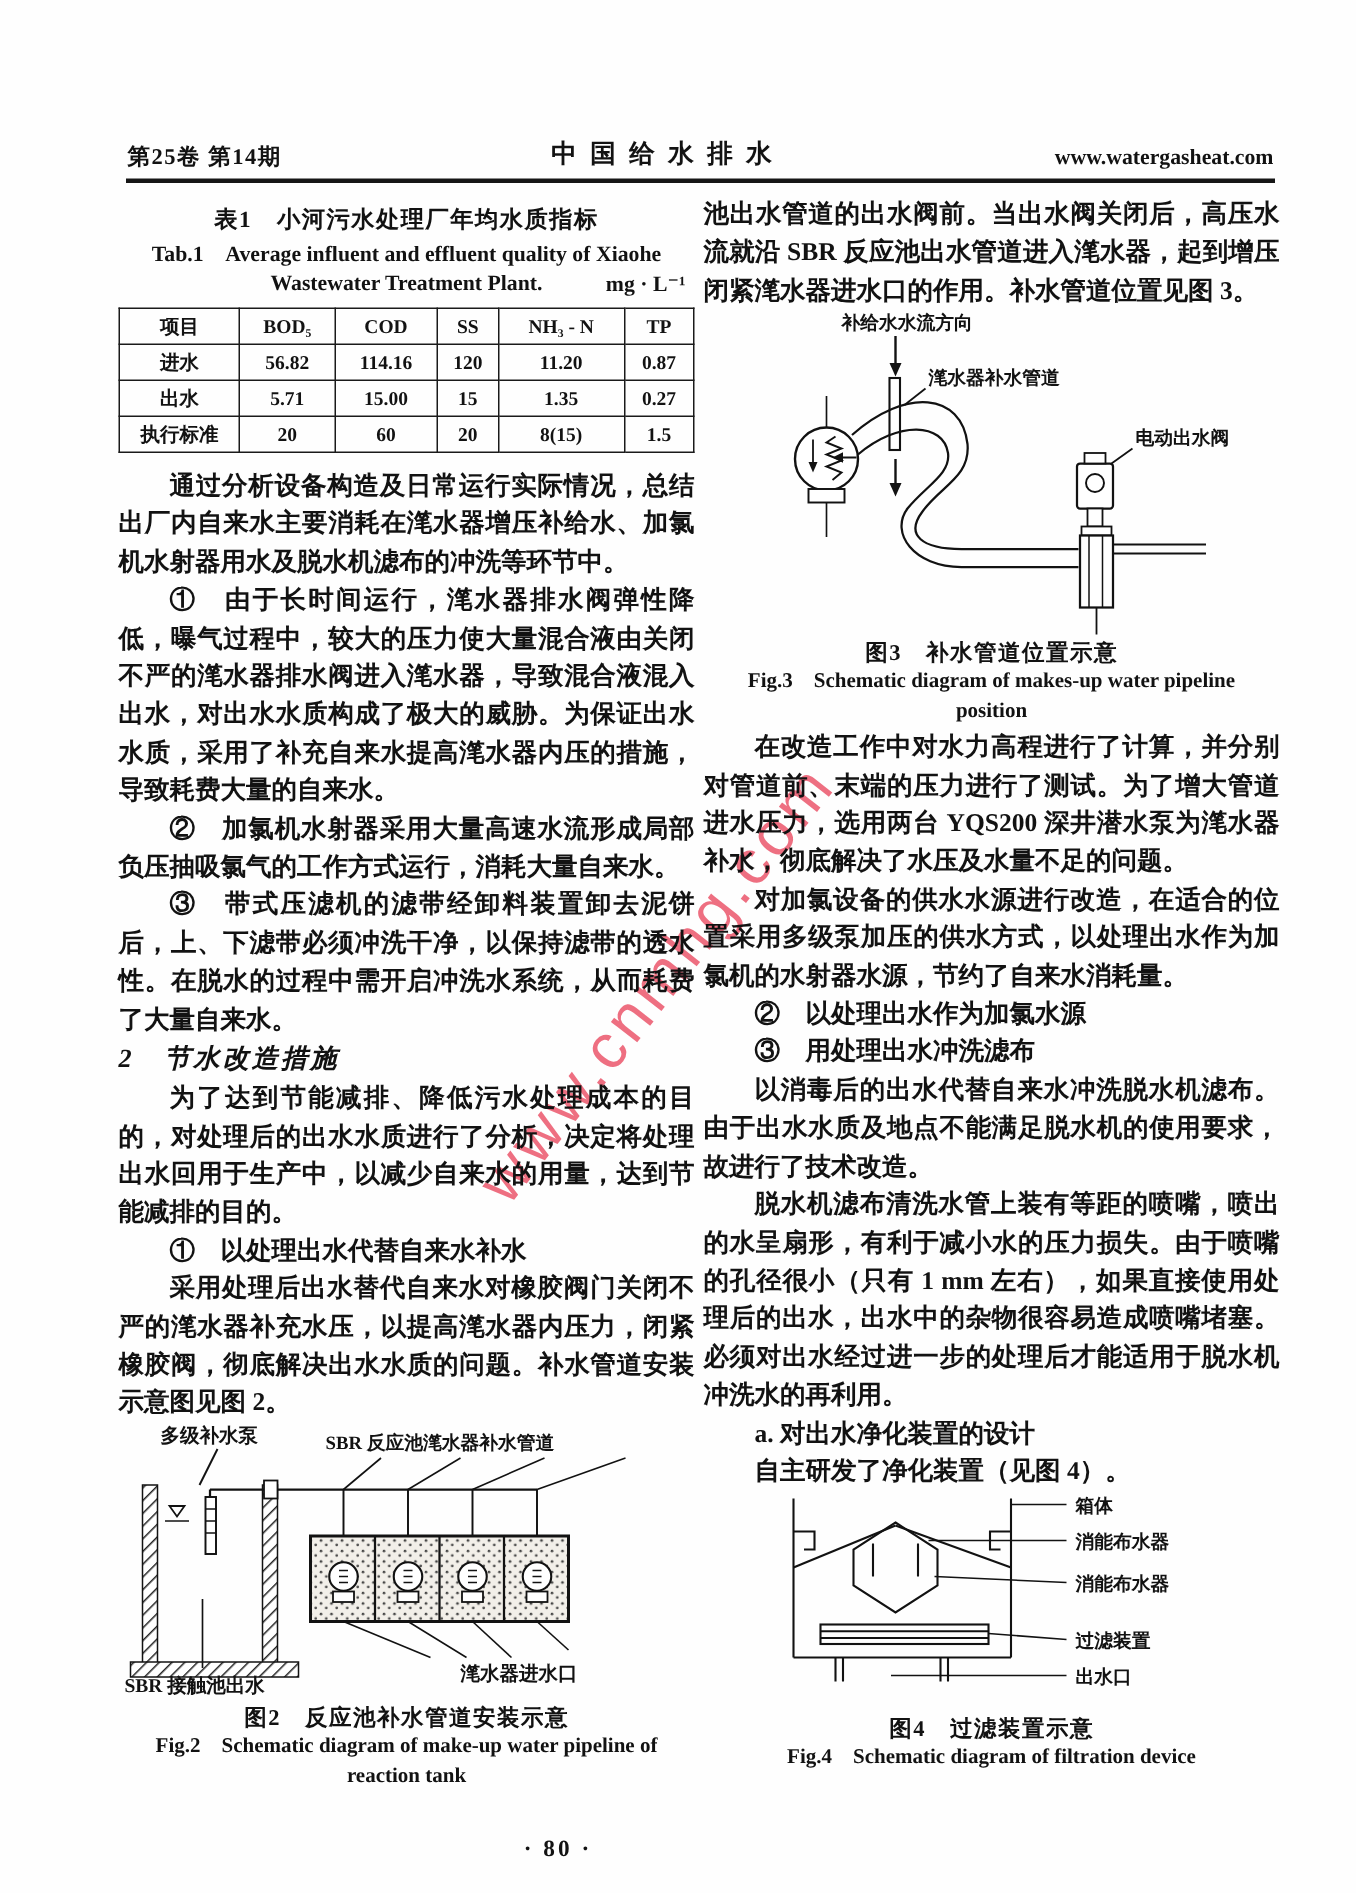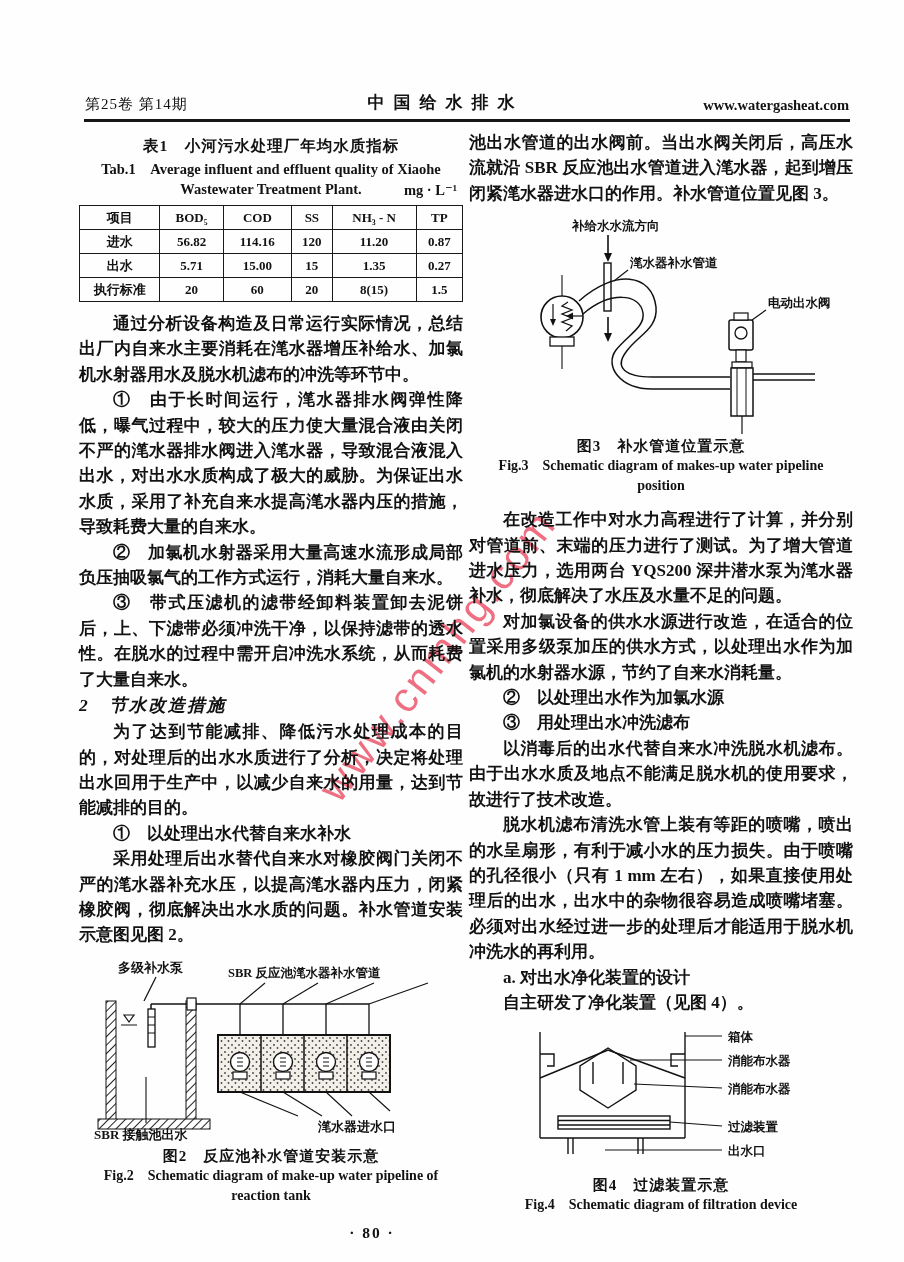--- a/index.html
+++ b/index.html
@@ -5,21 +5,21 @@
   * { margin:0; padding:0; box-sizing:border-box; }
   html,body { background:#ffffff; }
   .page {
     position:relative; width:904px; height:1262px; margin:0 auto;
     background:#fefefe; overflow:hidden; color:#121212;
     font-family:"Liberation Serif","DejaVu Serif",serif;
   }
   
   .hdr { position:absolute; left:85px; top:88px; width:764px; height:26px;
          display:flex; justify-content:space-between; align-items:flex-end; }
-  .hdr .issue { font-size:15px; font-weight:400; letter-spacing:1px; }
+  .hdr .issue { font-size:15px; font-weight:700; letter-spacing:1px; }
   .hdr .journal { font-size:17px; font-weight:700; letter-spacing:9px; }
   .hdr .site { font-size:14.5px; font-weight:700; }
   .hdr-rule { position:absolute; left:84px; top:119px; width:766px; height:3px; background:#161616; }
   
   .col { position:absolute; width:384px; }
   .col-left  { left:79px;  top:136px; }
   .col-right { left:469px; top:130px; }
   .body-text p { font-size:17px; line-height:25.4px; text-indent:2em;
                  text-align:justify; font-weight:600; }
   .section-heading { font-size:17.5px; font-weight:700; line-height:27px;
@@ -27,21 +27,21 @@
   
   .tbl-title-cn { text-align:center; font-size:15.5px; font-weight:700; letter-spacing:1px; }
   .tbl-title-en { text-align:center; font-size:14.5px; font-weight:700; margin-top:3px; }
   .tbl-title-row3 { position:relative; text-align:center; font-size:14.5px; font-weight:700; margin-top:2px; }
   .tbl-unit { position:absolute; right:6px; top:0; font-weight:700; }
   table.data { width:100%; border-collapse:collapse; margin:7px 0 9px 0;
                font-size:13px; font-weight:600; }
   table.data td { border:1.5px solid #1a1a1a; text-align:center; padding:2.5px 1px; }
   table.data tr td:first-child { width:21%; }
   
-  figure { margin:11px; }
+  figure { margin:0; }
   .fig-caption-cn { text-align:center; font-size:15px; font-weight:700; letter-spacing:1px; margin-top:2px; }
   .fig-caption-en { text-align:center; font-size:14px; font-weight:700; line-height:20px; }
   svg text { font-family:"Liberation Serif","DejaVu Serif",serif; font-weight:600; fill:#121212; }
   svg { display:block; }
   
   .watermark { position:absolute; left:328px; top:772px; font-size:42px;
                color:rgba(228,22,52,0.62); font-family:"Liberation Sans","DejaVu Sans",sans-serif;
                transform:rotate(-52deg); transform-origin:0 50%; letter-spacing:3px;
                white-space:nowrap; pointer-events:none; }
   

